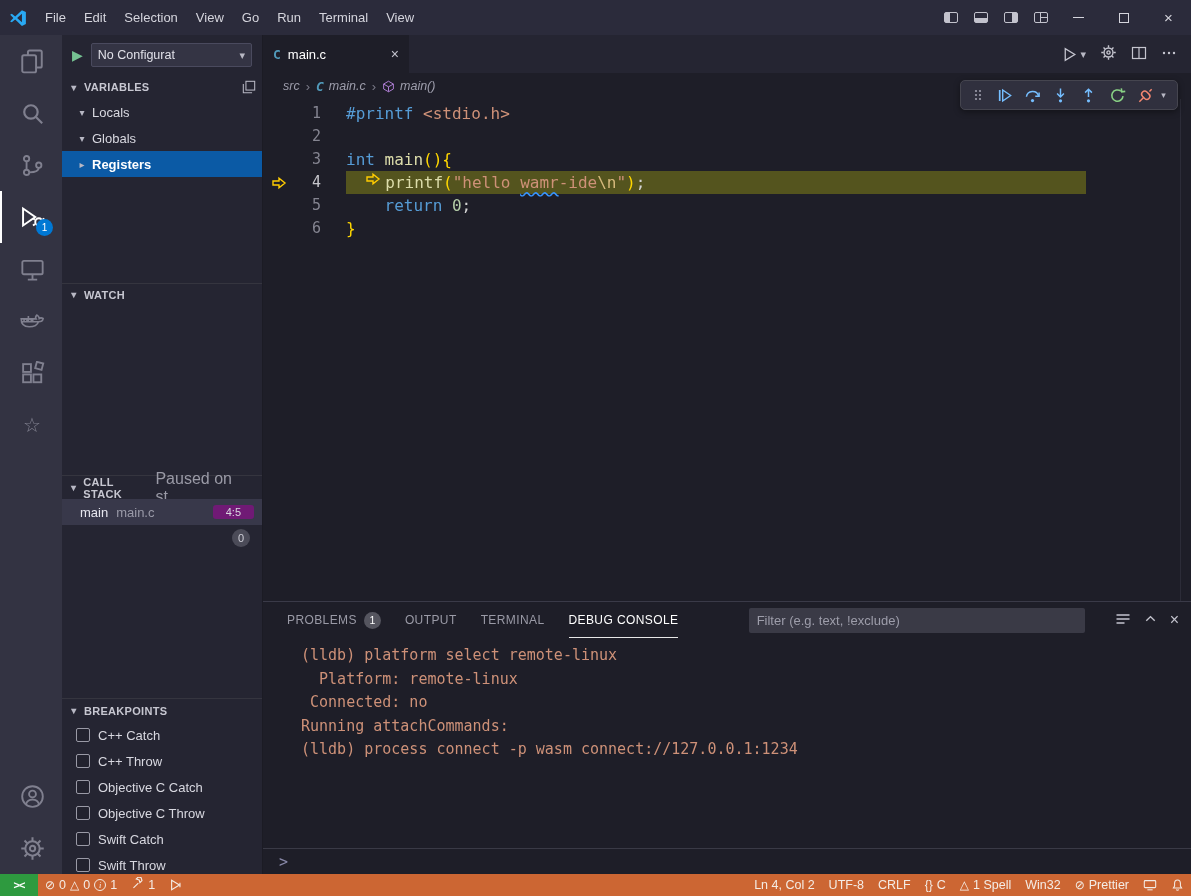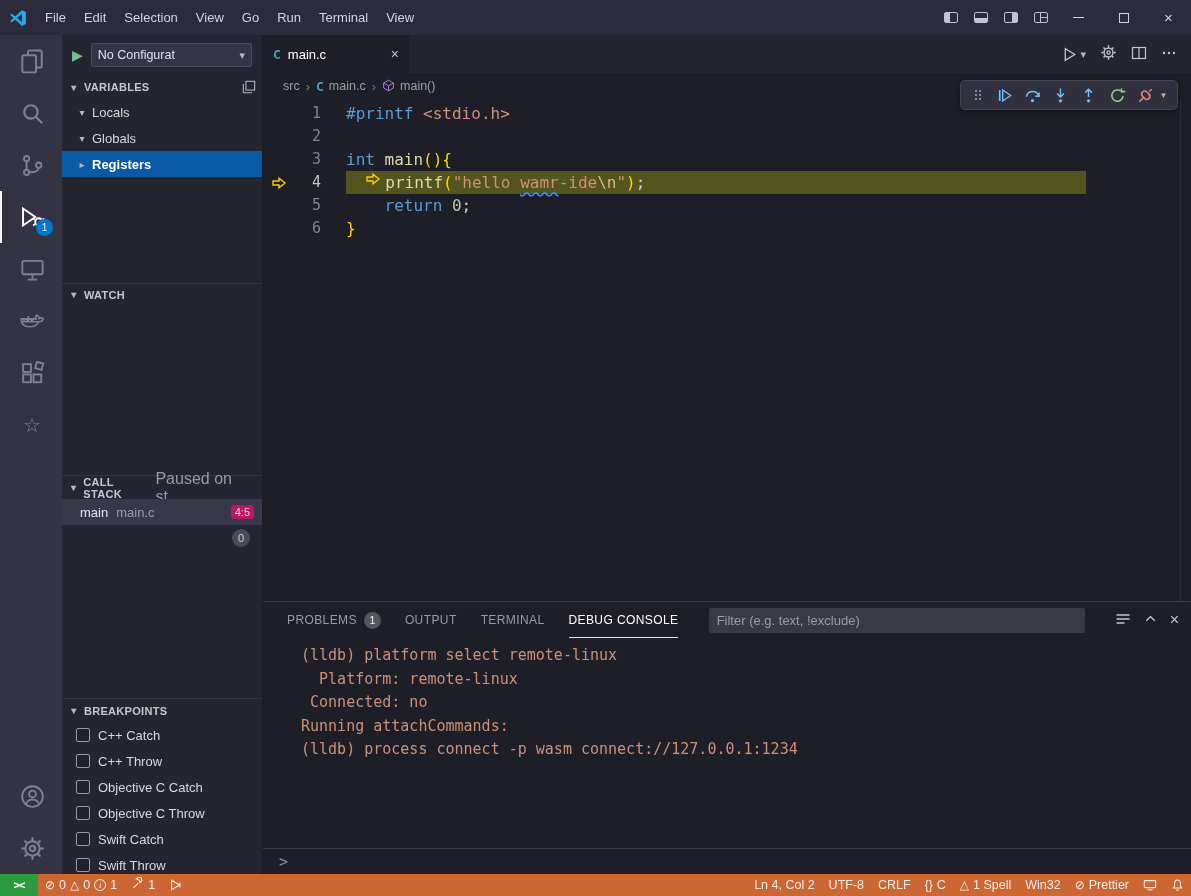--- a/index.html
+++ b/index.html
@@ -48,36 +48,36 @@
   .h24{height:24px;} .h22{height:22px;}
   .sb-row { height:26px; display:flex; align-items:center; gap:4px; padding:0 6px 0 14px; color:#d8d8e0; flex:none; }
   .sb-row .chev { width:12px; text-align:center; font-size:10px; }
   .sb-row.selected { background:var(--selection-blue,#0b5aa5); color:#ffffff; }
   .sb-gap { flex:none; }
   .sb-divider-top { border-top:1px solid #35353f; }
   .header-action { margin-left:auto; color:#b8b8c4; display:flex; }
   .paused-note { margin-left:auto; font-weight:normal; font-size:16px; color:#9a9aa6; letter-spacing:0; }
   .frame-row { height:26px; display:flex; align-items:center; padding:0 8px 0 18px; background:#38384a; color:#e6e6ee; gap:8px; flex:none; }
   .frame-file { color:#9a9aa8; }
-  .frame-pos { margin-left:auto; background:#be185d; color:#d8d8e0; font-size:11px; border-radius:3px; padding:1px 4px; }
+  .frame-pos { margin-left:auto; background:#701a75; color:#d8d8e0; font-size:11px; border-radius:3px; padding:1px 13px; }
   .badge-row { height:26px; display:flex; align-items:center; justify-content:flex-end; padding-right:12px; flex:none; }
   .count-badge { width:18px; height:18px; border-radius:50%; background:#4b4b58; color:#cfcfd8; font-size:11px; display:flex; align-items:center; justify-content:center; }
   .bp-row { height:26px; display:flex; align-items:center; gap:8px; padding-left:14px; color:#d8d8e0; flex:none; }
   .bp-check { width:14px; height:14px; border:1px solid #9a9aa6; background:#22222e; border-radius:2px; }
 
   
   .editor-col { flex:1; display:flex; flex-direction:column; position:relative; background:#1e1e28; border-left:1px solid #1b1b24; min-width:0; }
   .tabbar { height:38px; background:#252532; display:flex; align-items:stretch; flex:none; }
   .tab { width:146px; background:#1e1e28; display:flex; align-items:center; gap:7px; padding:0 10px; color:#ffffff; font-size:13px; }
   .c-icon { color:#519aba; font-weight:bold; font-family:"DejaVu Sans Mono",monospace; font-size:13px; }
   .tab-close { margin-left:auto; color:#c5c5cf; font-size:14px; }
   .editor-actions { margin-left:auto; display:flex; align-items:center; gap:14px; padding-right:14px; color:#c5c5cf; }
   .ea-run { display:flex; align-items:center; gap:2px; }
   .breadcrumbs { height:26px; display:flex; align-items:center; gap:6px; padding-left:20px; color:#9d9dab; font-size:12.5px; flex:none; }
-  .crumb { display:flex; align-items:flex-start; gap:5px; }
+  .crumb { display:flex; align-items:center; gap:5px;font-style:italic; }
   .crumb-sep { color:#7a7a88; font-size:13px; }
   .sym-icon { color:#b180d7; display:flex; }
 
   .code-area { flex:1; font-family:"DejaVu Sans Mono",monospace; font-size:16px; line-height:23px; padding-top:3px; position:relative; overflow:hidden; }
   .code-line { display:flex; height:23px; align-items:center; }
   .gutter-arrow { width:26px; margin-left:8px; flex:none; display:flex; align-items:center; }
   .line-num { width:24px; flex:none; text-align:right; color:#858591; margin-right:25px; font-size:15px; }
   .code-line.current .line-num { color:#c6c6cc; }
   .line-content { white-space:pre; display:flex; align-items:center; }
   .cur-line-bg { display:inline-flex; min-width:740px; background:var(--current-line,#54541e); height:23px; }
@@ -91,21 +91,21 @@
   .debug-toolbar { position:absolute; top:45px; right:13px; width:218px; height:30px; background:#30303e; border:1px solid #45454f; border-radius:5px; box-shadow:0 2px 6px rgba(0,0,0,.4); display:flex; align-items:center; justify-content:space-evenly; z-index:5; }
   .dt-btn { display:flex; align-items:center; justify-content:center; }
   .dt-chev { color:#b8b8c4; font-size:9px; margin-left:-4px; }
 
   
   .panel { height:273px; border-top:1px solid #3a3a48; display:flex; flex-direction:column; flex:none; position:relative; }
   .panel-header { height:36px; display:flex; align-items:center; padding:0 12px 0 24px; gap:24px; flex:none; }
   .panel-tab { display:flex; align-items:center; gap:7px; color:#9a9aa6; font-size:12px; letter-spacing:.4px; height:100%; }
   .panel-tab.active { color:#ffffff; border-bottom:1px solid #e7e7e7; }
   .ptab-badge { min-width:17px; height:17px; border-radius:50%; background:#55555f; color:#fff; font-size:10.5px; display:flex; align-items:center; justify-content:center; letter-spacing:0; }
-  .filter-input { margin-left:auto; width:376px; height:25px; background:#3a3a46; border:none; border-radius:2px; color:#e0e0e8; padding:0 8px; font-size:13px; font-family:"Liberation Sans",sans-serif; }
+  .filter-input { margin-left:auto; width:336px; height:25px; background:#3a3a46; border:none; border-radius:2px; color:#e0e0e8; padding:0 8px; font-size:13px; font-family:"Liberation Sans",sans-serif; }
   .filter-input::placeholder { color:#9d9daa; }
   .panel-icons { display:flex; align-items:center; gap:12px; color:#c5c5cf; padding-left:6px; }
   .panel-close { font-size:16px; }
   .console { flex:1; padding:6px 0 0 38px; font-family:"DejaVu Sans Mono",monospace; font-size:15px; line-height:23.5px; color:var(--console-text,#ce9178); overflow:hidden; }
   .console-line { white-space:pre; }
   .console-input-row { height:26px; border-top:1px solid #3a3a46; display:flex; align-items:center; padding-left:16px; color:#8888a8; font-size:15px; font-family:"DejaVu Sans Mono",monospace; flex:none; }
 
   
   .statusbar { height:22px; background:var(--status-debug,#cc6633); display:flex; align-items:center; color:#f4ece5; font-size:12.5px; }
   .sb-remote { width:38px; height:100%; background:var(--remote-green,#2e9a3f); color:#fff; display:flex; align-items:center; justify-content:center; font-size:11px; font-weight:bold; letter-spacing:-1px; flex:none; }

